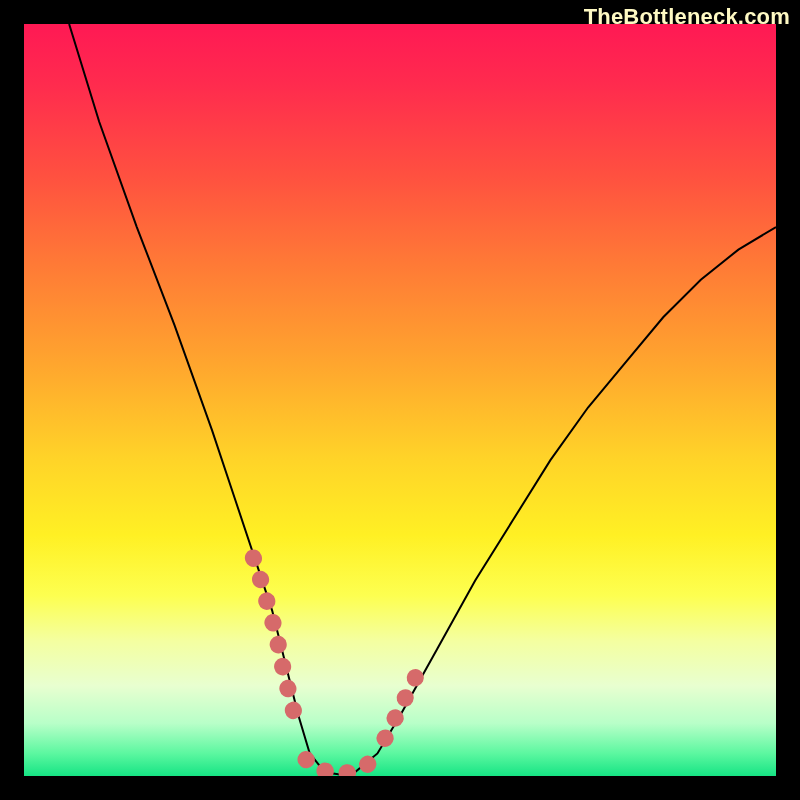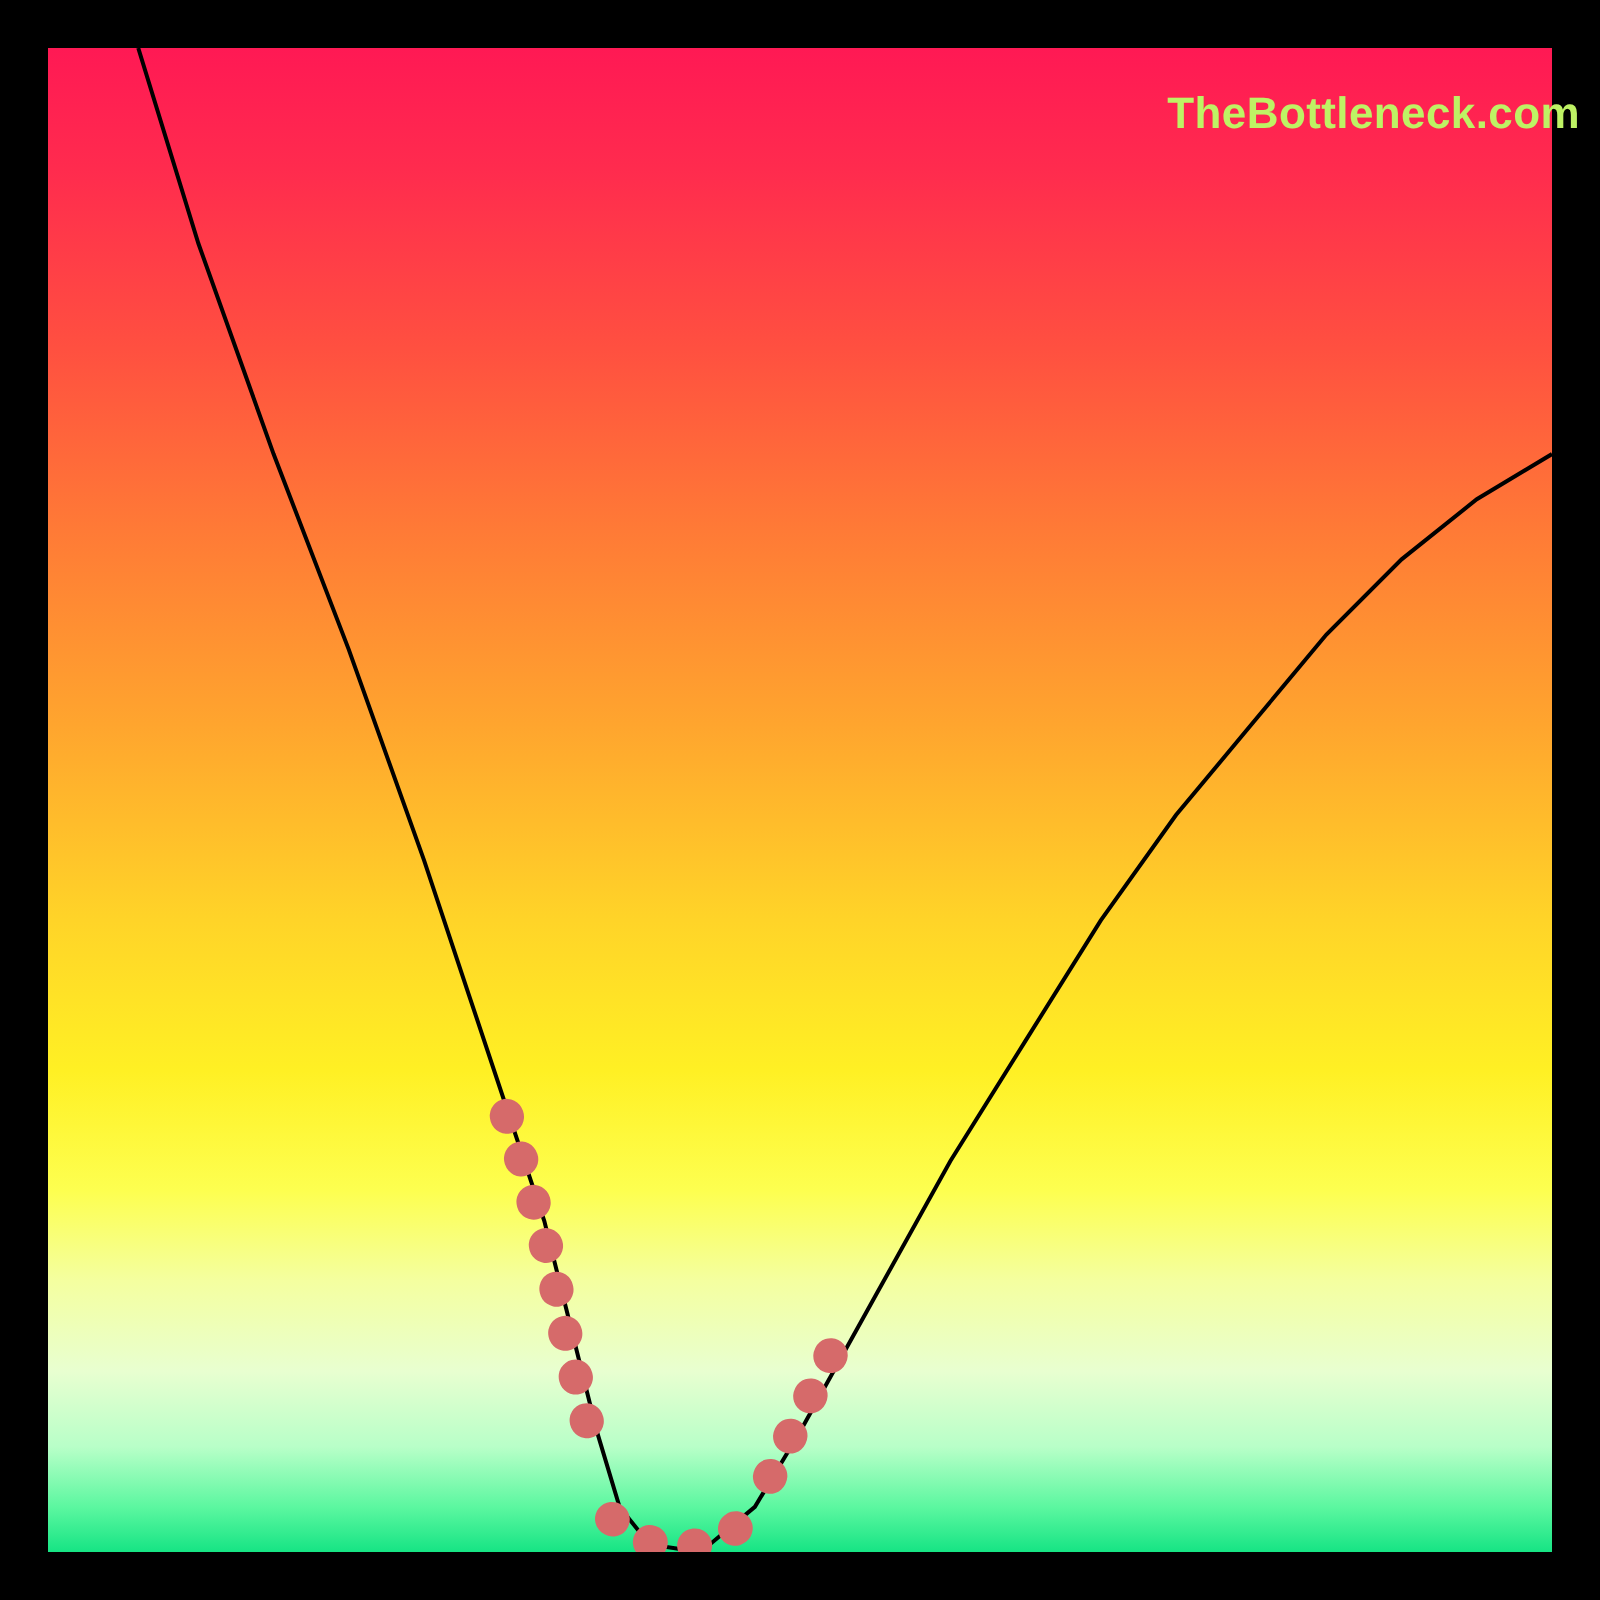--- a/index.html
+++ b/index.html
@@ -32,24 +32,23 @@
       #5cf7a0 97%,
       #16e484 100%
     );
   }
   .watermark {
     position: absolute;
     top: 4px;
     right: 10px;
     font-size: 22px;
     font-weight: 600;
-    color: #bef264;
+    color: #fef9c3;
     letter-spacing: 0.2px;
     user-select: none;
-    margin-top: 40px;
   }
   svg.plot {
     position: absolute;
     left: 0;
     top: 0;
     width: 752px;
     height: 752px;
   }
 </style>
 </head>

